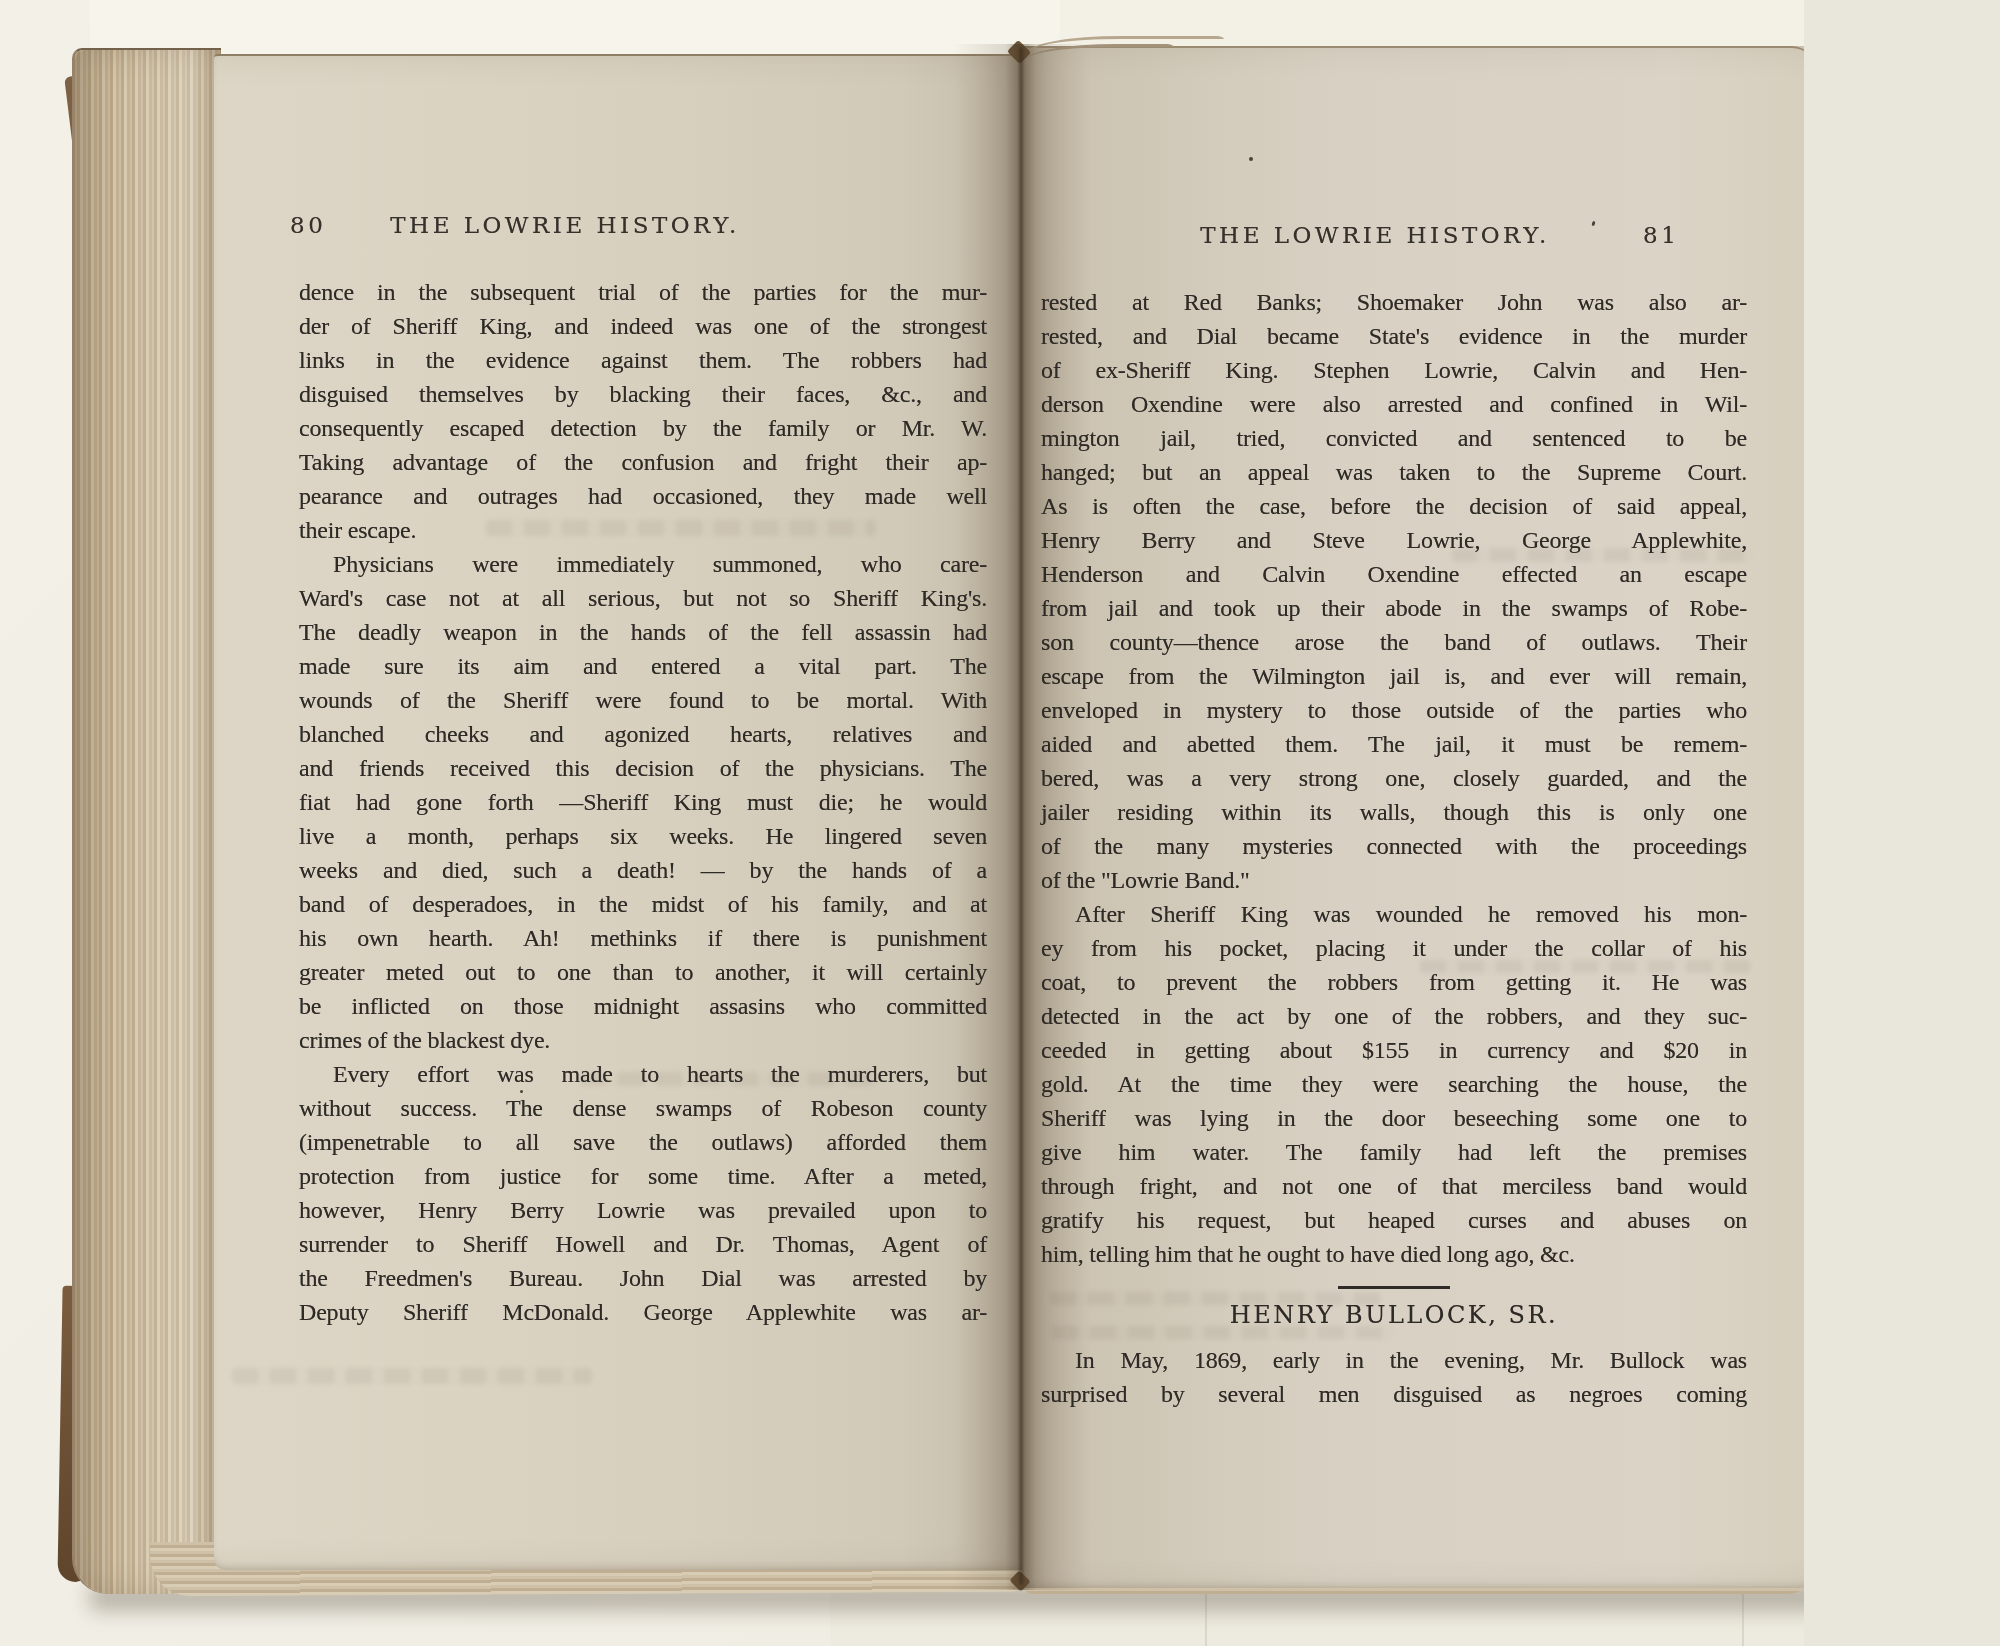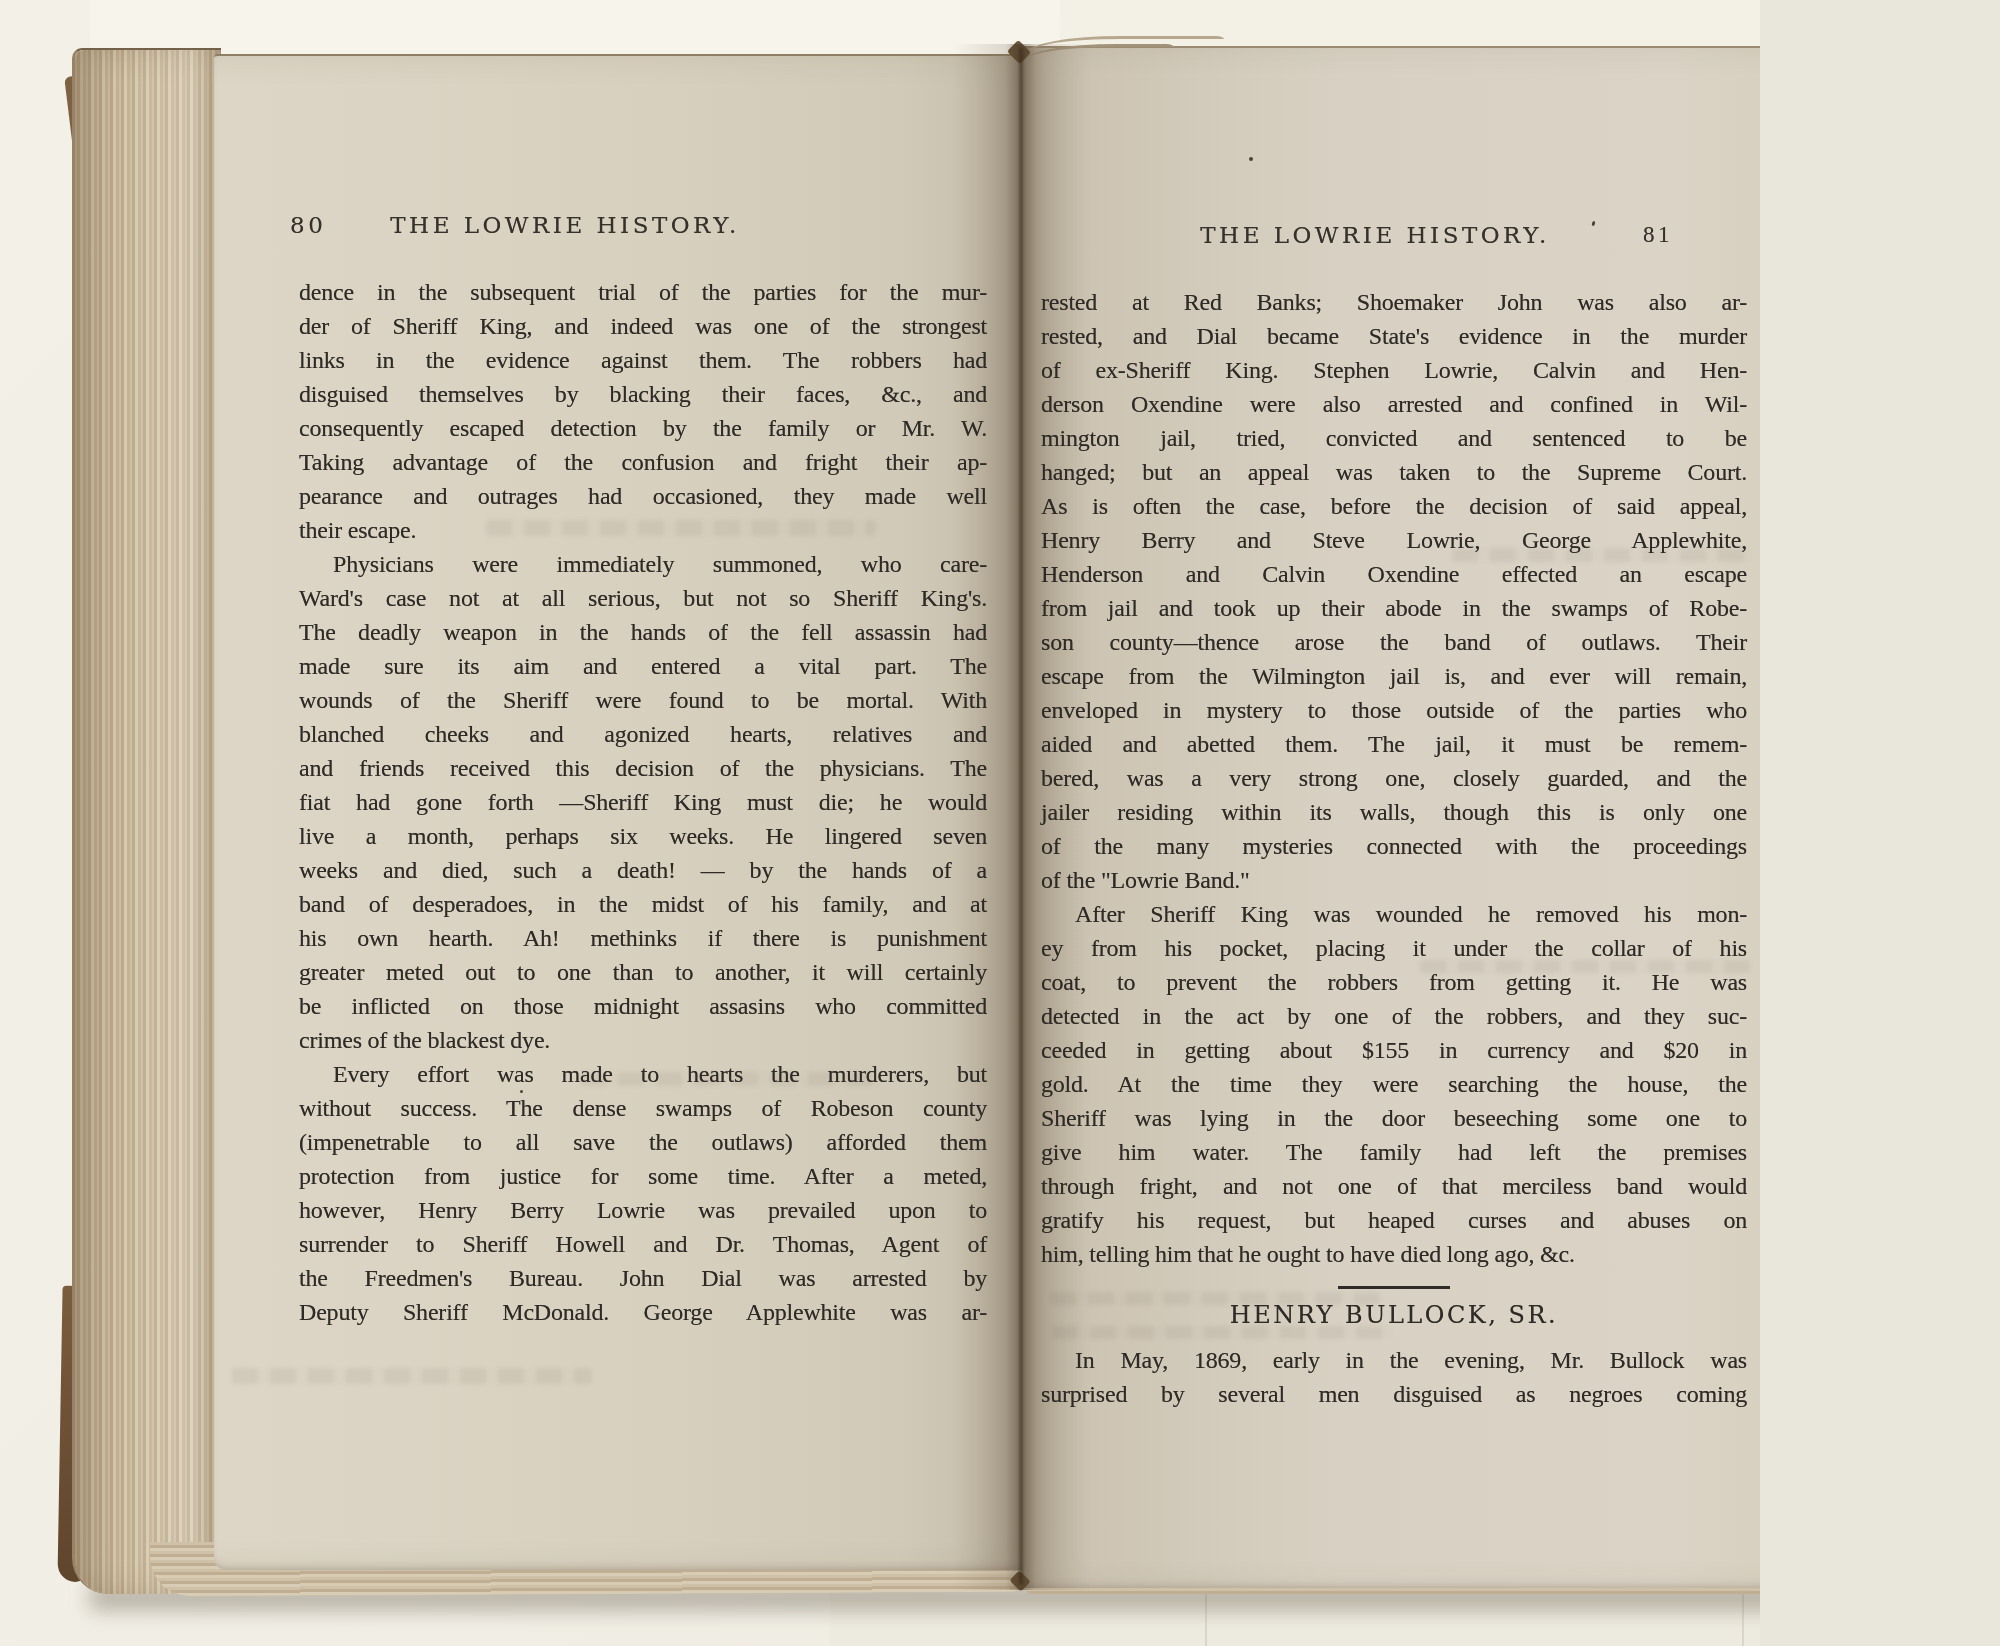--- a/index.html
+++ b/index.html
@@ -1,19 +1,19 @@
 <!DOCTYPE html>
 <html><head>
 <meta charset="utf-8">
 <title>The Lowrie History — pages 80–81</title>
 <style>
   html,body{margin:0;padding:0;background:#e9e6dc;}
   .scene{position:relative;width:1760px;height:1646px;overflow:hidden;
          background:linear-gradient(135deg,#f3f0e8 0%,#f1eee5 55%,#efebe1 100%);
-         font-family:"DejaVu Serif","Liberation Serif",serif;}
+         font-family:"DejaVu Serif","Liberation Serif",serif;padding-left:44px;}
   
   .sheet{position:absolute;background:#f7f4eb;z-index:1;}
   .sheet-top-a{left:90px;top:-18px;width:1120px;height:88px;transform:rotate(-0.6deg);}
   .sheet-top-b{left:1060px;top:-30px;width:900px;height:92px;background:#f3f0e6;transform:rotate(1.1deg);}
   .sheet-bottom{left:830px;top:1586px;width:1170px;height:60px;background:#edeadf;}
   .seam{position:absolute;top:1586px;width:2px;height:60px;background:#dbd7c8;z-index:1;}
   .seam-1{left:1205px;} .seam-2{left:1742px;}
   .book-shadow{position:absolute;left:90px;top:1584px;width:1740px;height:26px;
                background:rgba(90,78,60,.38);filter:blur(10px);z-index:2;}
   
@@ -67,21 +67,21 @@
   .speck{position:absolute;background:#4a423a;border-radius:50%;z-index:7;}
   .sp1{left:1249px;top:157px;width:4px;height:4px;}
   .sp2{left:1592px;top:221px;width:3px;height:5px;transform:rotate(20deg);}
   .sp3{left:520px;top:1090px;width:3px;height:3px;}
   
   .ink{color:#2e2a26;text-shadow:0 0 .5px rgba(46,42,38,.55);}
   .header-num,.header-title{position:absolute;z-index:8;font-size:23px;letter-spacing:3.5px;color:#36312b;}
   .hnum-left{left:290px;top:212px;}
   .htitle-left{left:565px;top:212px;transform:translateX(-50%);}
   .htitle-right{left:1375px;top:222px;transform:translateX(-50%);}
-  .hnum-right{left:1643px;top:222px;font-family:Liberation Serif, serif;}
+  .hnum-right{left:1643px;top:222px;}
   .column{position:absolute;z-index:8;font-size:24px;line-height:34px;letter-spacing:-0.2px;}
   .col-left{left:299px;top:275px;width:688px;}
   .col-right{left:1041px;top:285px;width:706px;}
   .para{margin:0;font-family:Liberation Serif, serif;}
   .line{text-align:justify;text-align-last:justify;white-space:nowrap;}
   .line.plain{text-align-last:left;}
   .line.ind{text-indent:34px;}
   .section-rule{width:112px;height:3px;background:#2f2b27;margin:15px auto 9px auto;}
   .section-heading{text-align:center;font-size:24px;letter-spacing:2.5px;line-height:34px;
                    margin-bottom:11px;color:#2e2a26;}

